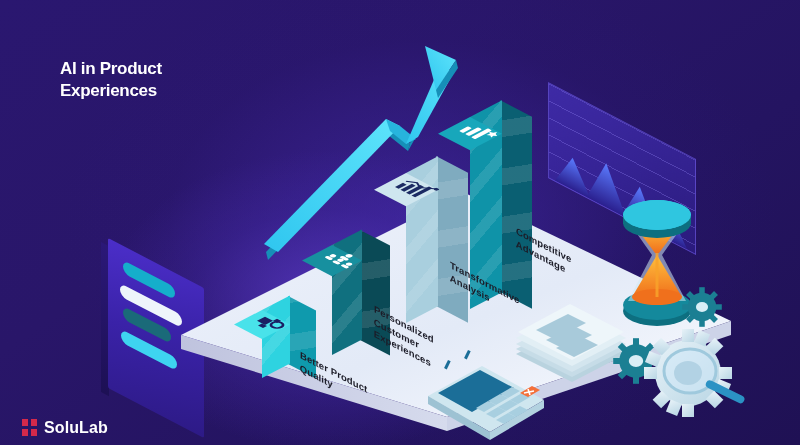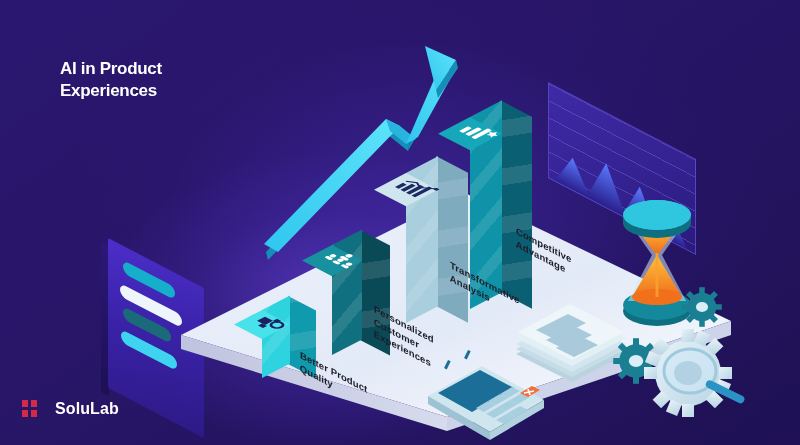--- a/index.html
+++ b/index.html
@@ -16,21 +16,21 @@
 
   
   #title {
     position:absolute; left:60px; top:58px; width:300px;
     color:#ffffff; font-size:17px; font-weight:bold; line-height:1.28;
     letter-spacing:-0.3px;
   }
   #title .l2 { display:block; }
 
   
-  #logo { position:absolute; left:22px; top:400px; display:flex; align-items:flex-start; gap:18px; }
+  #logo { position:absolute; left:22px; top:419px; display:flex; align-items:flex-start; gap:7px; }
   #logo .mark {
     width:15px; height:17px; position:relative; flex:none;
     background:
       linear-gradient(#d4294b,#d4294b) 0 0/6px 7px no-repeat,
       linear-gradient(#d4294b,#d4294b) 9px 0/6px 7px no-repeat,
       linear-gradient(#d4294b,#d4294b) 0 10px/6px 7px no-repeat,
       linear-gradient(#d4294b,#d4294b) 9px 10px/6px 7px no-repeat;
   }
   #logo .word { color:#ffffff; font-size:16px; font-weight:bold; letter-spacing:0.1px; }
 

